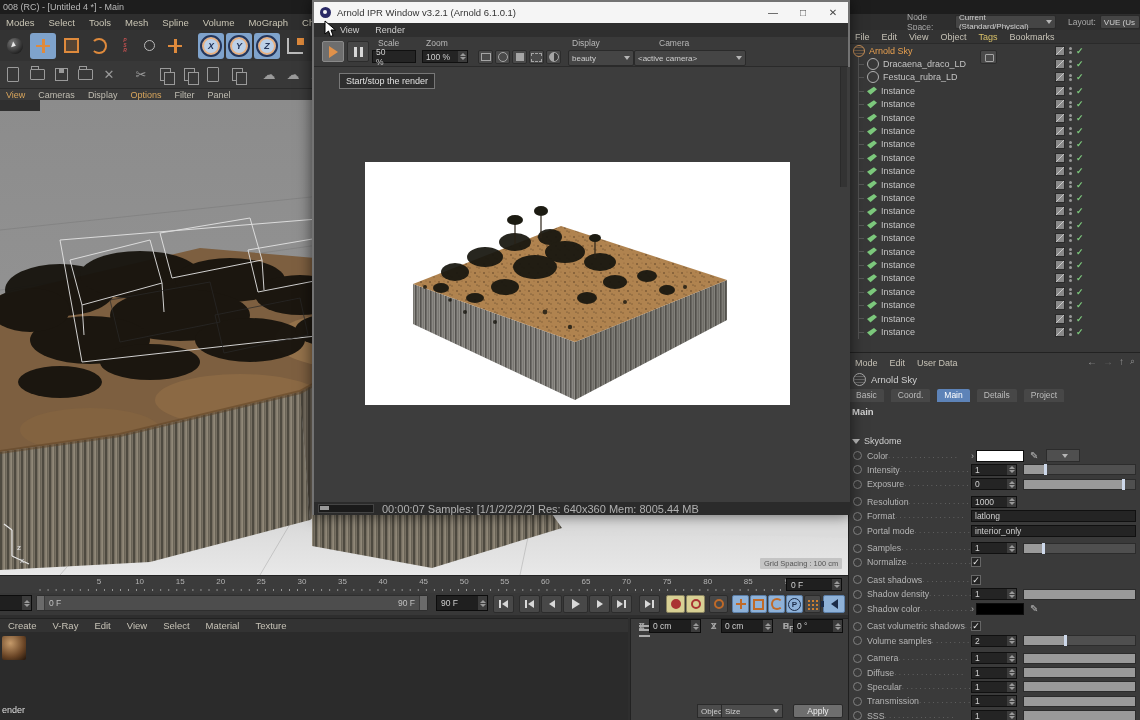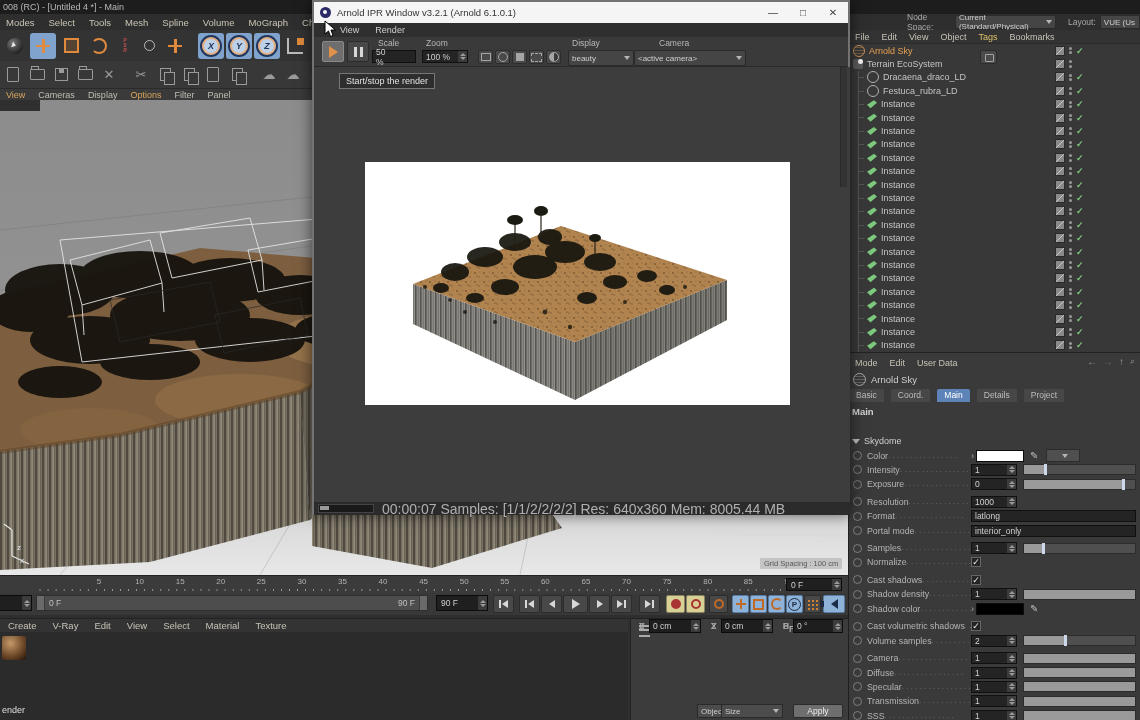--- a/index.html
+++ b/index.html
@@ -201,21 +201,21 @@
   .mb-con{width:8px;height:8px;border-radius:50%;background:linear-gradient(90deg,#a5a5a5 50%,#3a3a3a 50%);border:1px solid #a5a5a5;}
   .iprdd{position:absolute;top:13px;height:14px;}
   .snapbtn{position:absolute;left:666px;top:13px;width:17px;height:14px;background:#4a4a4a;border:1px solid #2c2c2c;border-radius:2px;box-sizing:border-box;}
   .snapbtn::after{content:"";position:absolute;left:4px;top:3px;width:7px;height:6px;border:1.5px solid #a5a5a5;border-radius:1px;}
   .tooltip{position:absolute;left:25px;top:71px;background:#2e2e2e;border:1px solid #777;color:#e0e0e0;font-size:9px;padding:2px 6px;white-space:nowrap;z-index:5;}
   .iprcanvas{position:absolute;left:0;top:65px;width:536px;height:435px;background:#3d3d3d;}
   .iprimg{position:absolute;left:51px;top:95px;width:425px;height:243px;background:#fff;}
   .iprstatus{position:absolute;left:0;top:500px;width:536px;height:13px;background:#2b2b2b;display:flex;align-items:center;}
   .prog{width:54px;height:7px;background:#1a1a1a;border:1px solid #444;margin-left:4px;position:relative;}
   .prog::after{content:"";position:absolute;left:1px;top:1px;width:9px;height:4px;background:#9a9a9a;}
-  .iprstatus .st{color:#b0b0b0;font-size:14px;margin-left:8px;}
+  .iprstatus .st{color:#b0b0b0;font-size:11px;margin-left:8px;}
   .iprside{position:absolute;right:1px;top:65px;width:6px;height:120px;background:#333;border-left:1px solid #2a2a2a;}
   .cursor{position:absolute;left:10px;top:18px;z-index:9;}
 </style>
 </head>
 <body>
 
 <div id="app">
 
   <div class="abs titlebar">
     <span>008 (RC) - [Untitled 4 *] - Main</span>
@@ -618,32 +618,20 @@
           <span class="octrl">
             <span class="osq"></span>
             <span class="odots">
               <i></i>
               <i></i>
             </span>
             <span class="ochk on">✓</span>
           </span>
         </div>
 
-        <div class="orow i-eco">
-          <span class="oicon"></span>
-          <span class="oname">Terrain EcoSystem</span>
-          <span class="octrl">
-            <span class="osq"></span>
-            <span class="odots">
-              <i></i>
-              <i></i>
-            </span>
-            <span class="ochk">✓</span>
-          </span>
-        </div>
 
         <div class="orow i-mesh child">
           <span class="oicon"></span>
           <span class="oname">Dracaena_draco_LD</span>
           <span class="octrl">
             <span class="osq"></span>
             <span class="odots">
               <i></i>
               <i></i>
             </span>

